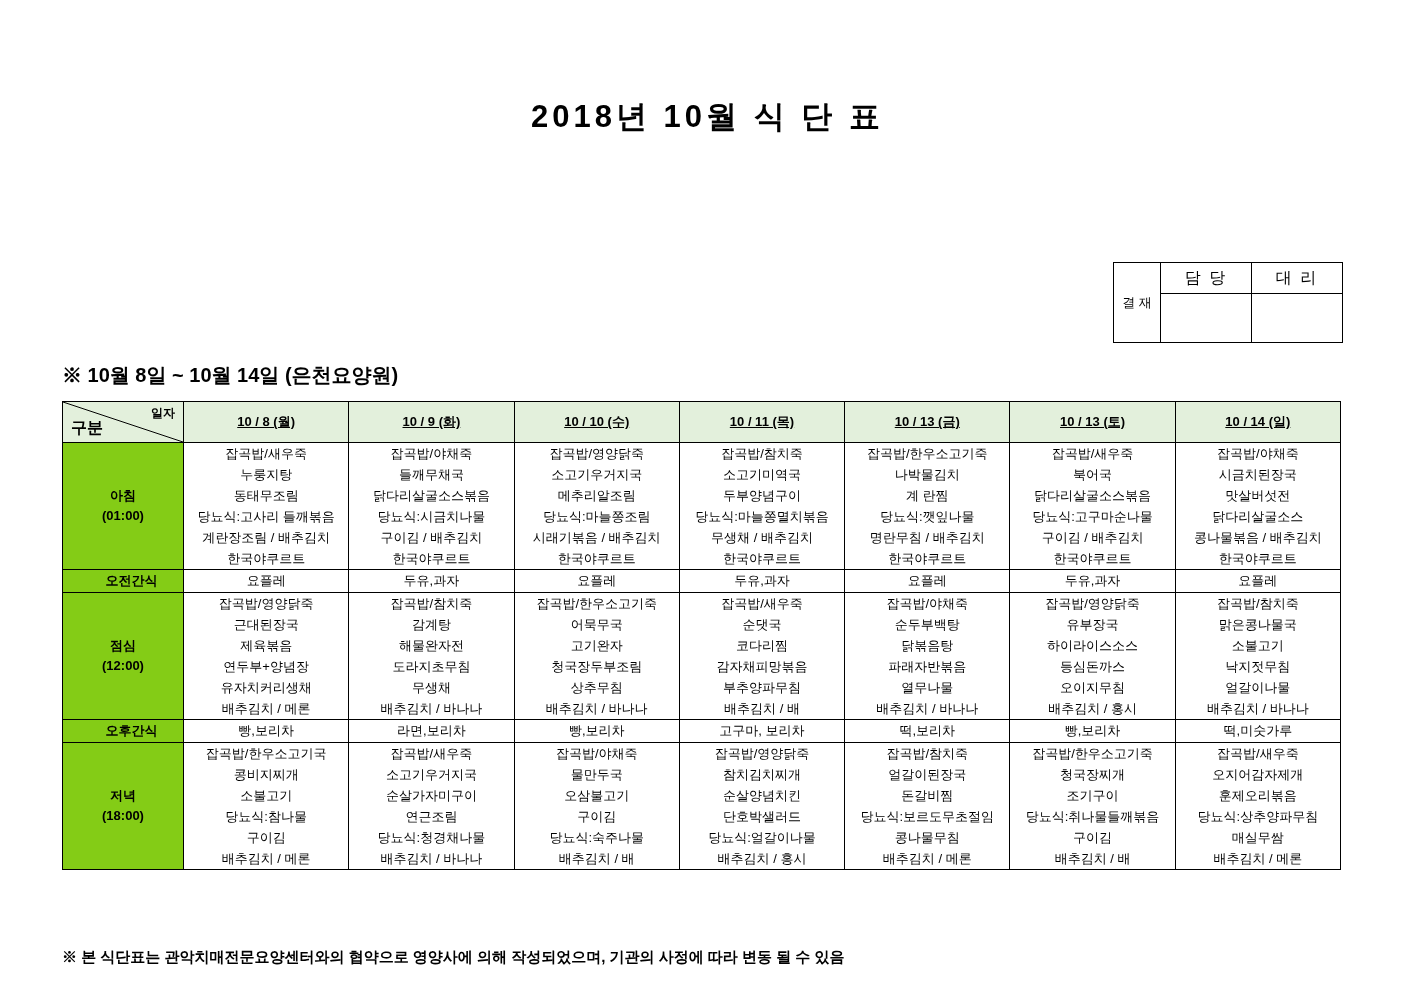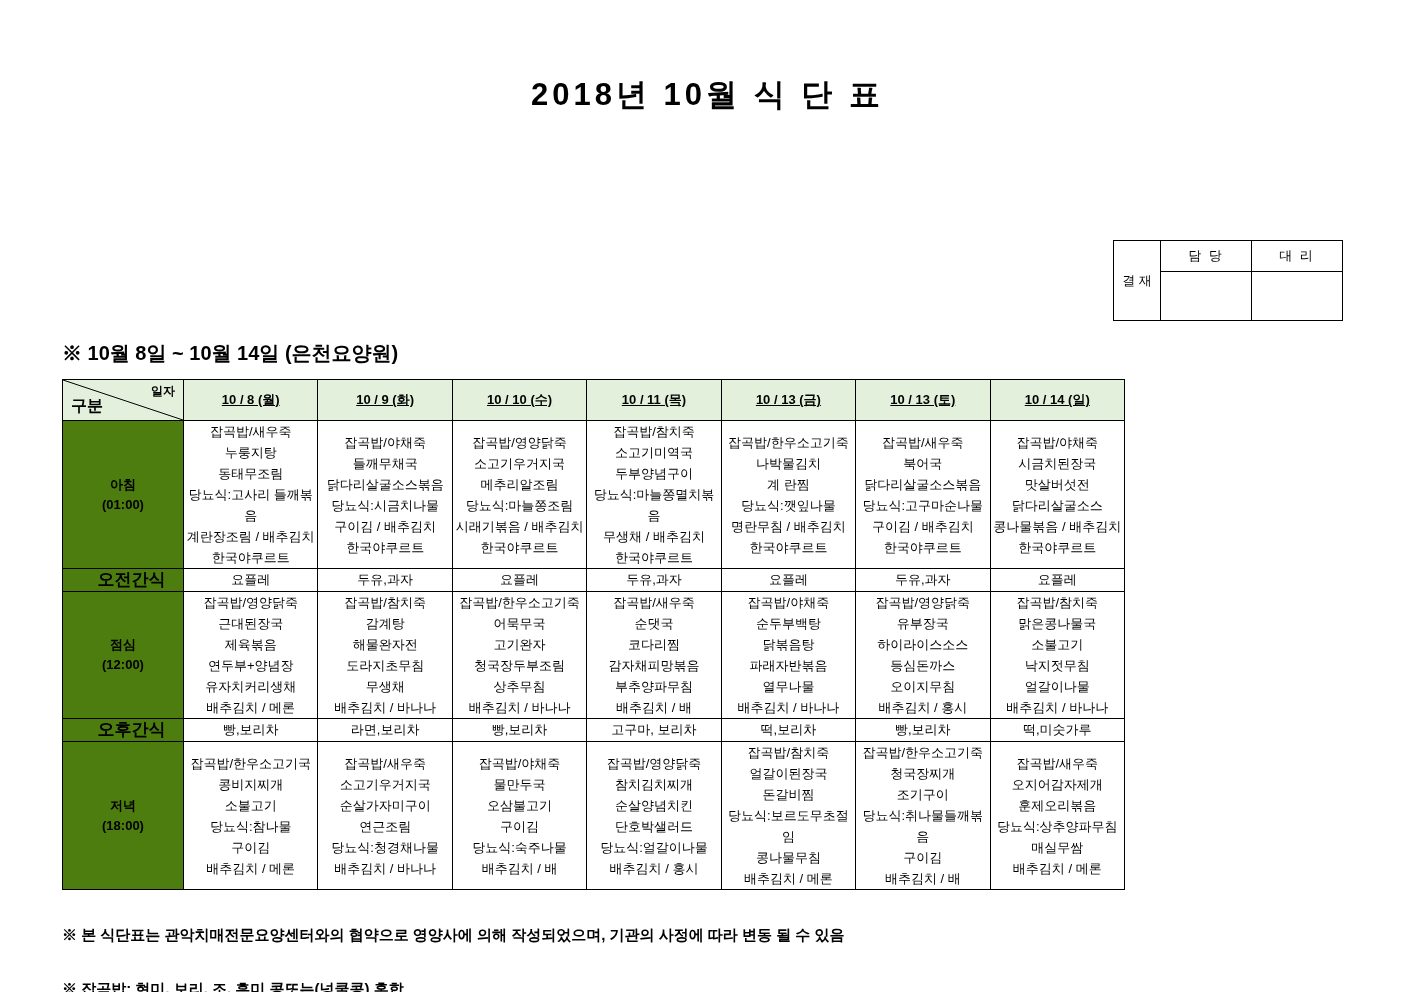--- a/index.html
+++ b/index.html
@@ -18,21 +18,21 @@
   .page {
     position: relative;
     width: 1403px;
     height: 992px;
   }
   .doc-title {
     text-align: center;
     font-size: 31px;
     font-weight: bold;
     letter-spacing: 4px;
-    margin-top: 74px;
+    margin-top: 96px;
     padding-left: 12px;
   }
   
   .approval {
     position: absolute;
     top: 166px;
     left: 1113px;
     border: 1px solid #000;
     border-collapse: collapse;
     font-size: 13px;
@@ -45,21 +45,21 @@
   .approval .lbl {
     width: 44px;
     height: 74px;
     line-height: 18px;
     letter-spacing: 0px;
     font-size: 13px;
   }
   .approval .hdr {
     width: 88px;
     height: 28px;
-    font-size: 13px;
+    font-size: 16px;
     letter-spacing: 2px;
   }
   .approval .cell {
     height: 46px;
   }
   .period {
     position: absolute;
     top: 266px;
     left: 62px;
     font-size: 20px;
@@ -67,21 +67,21 @@
   }
   
   .menu-wrap {
     position: absolute;
     top: 305px;
     left: 62px;
     width: 1279px;
   }
   table.menu {
     border-collapse: collapse;
-    width: 1063px;
+    width: 1279px;
     table-layout: fixed;
   }
   table.menu td, table.menu th {
     border: 1px solid #000;
     font-size: 13px;
     text-align: center;
     vertical-align: middle;
     padding: 0;
   }
   .corner {
@@ -115,28 +115,28 @@
     font-size: 16px;
   }
   th.dayhdr {
     background: #e3f0dc;
     height: 40px;
     font-size: 14px;
     font-weight: bold;
     text-decoration: underline;
   }
   td.rowlabel {
-    background: #4d7c0f;
+    background: #84cc16;
     font-size: 14px;
     font-weight: bold;
     line-height: 20px;
     width: 120px;
   }
   td.rowlabel.snack {
-    font-size: 17px;
+    font-size: 13px;
     height: 22px;
     padding-left: 17px;
   }
   td.meal {
     line-height: 21px;
     padding: 5px 2px;
     font-size: 13px;
   }
   td.snackcell {
     height: 22px;

